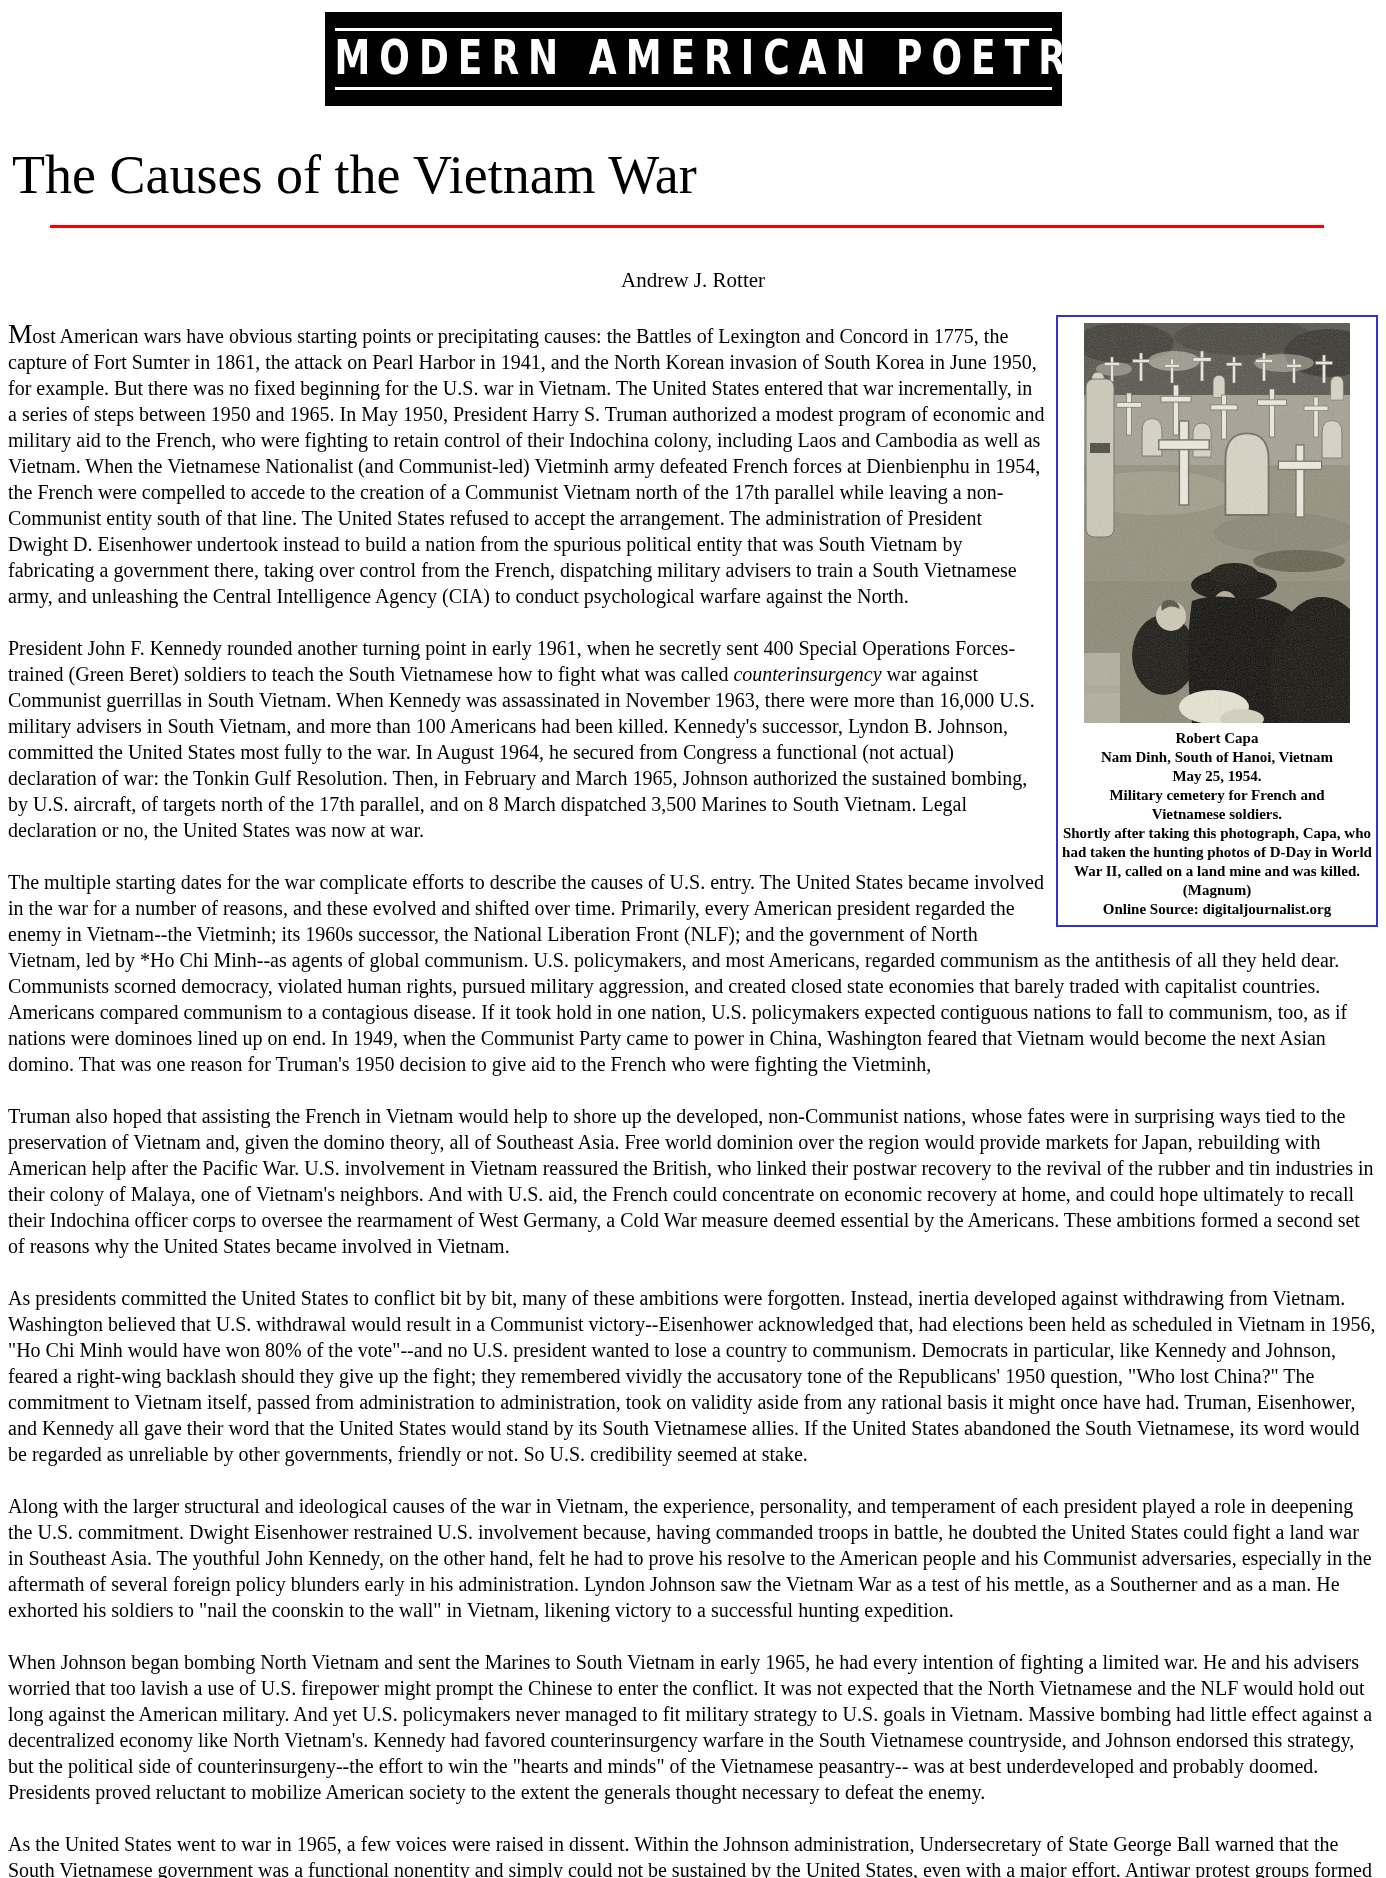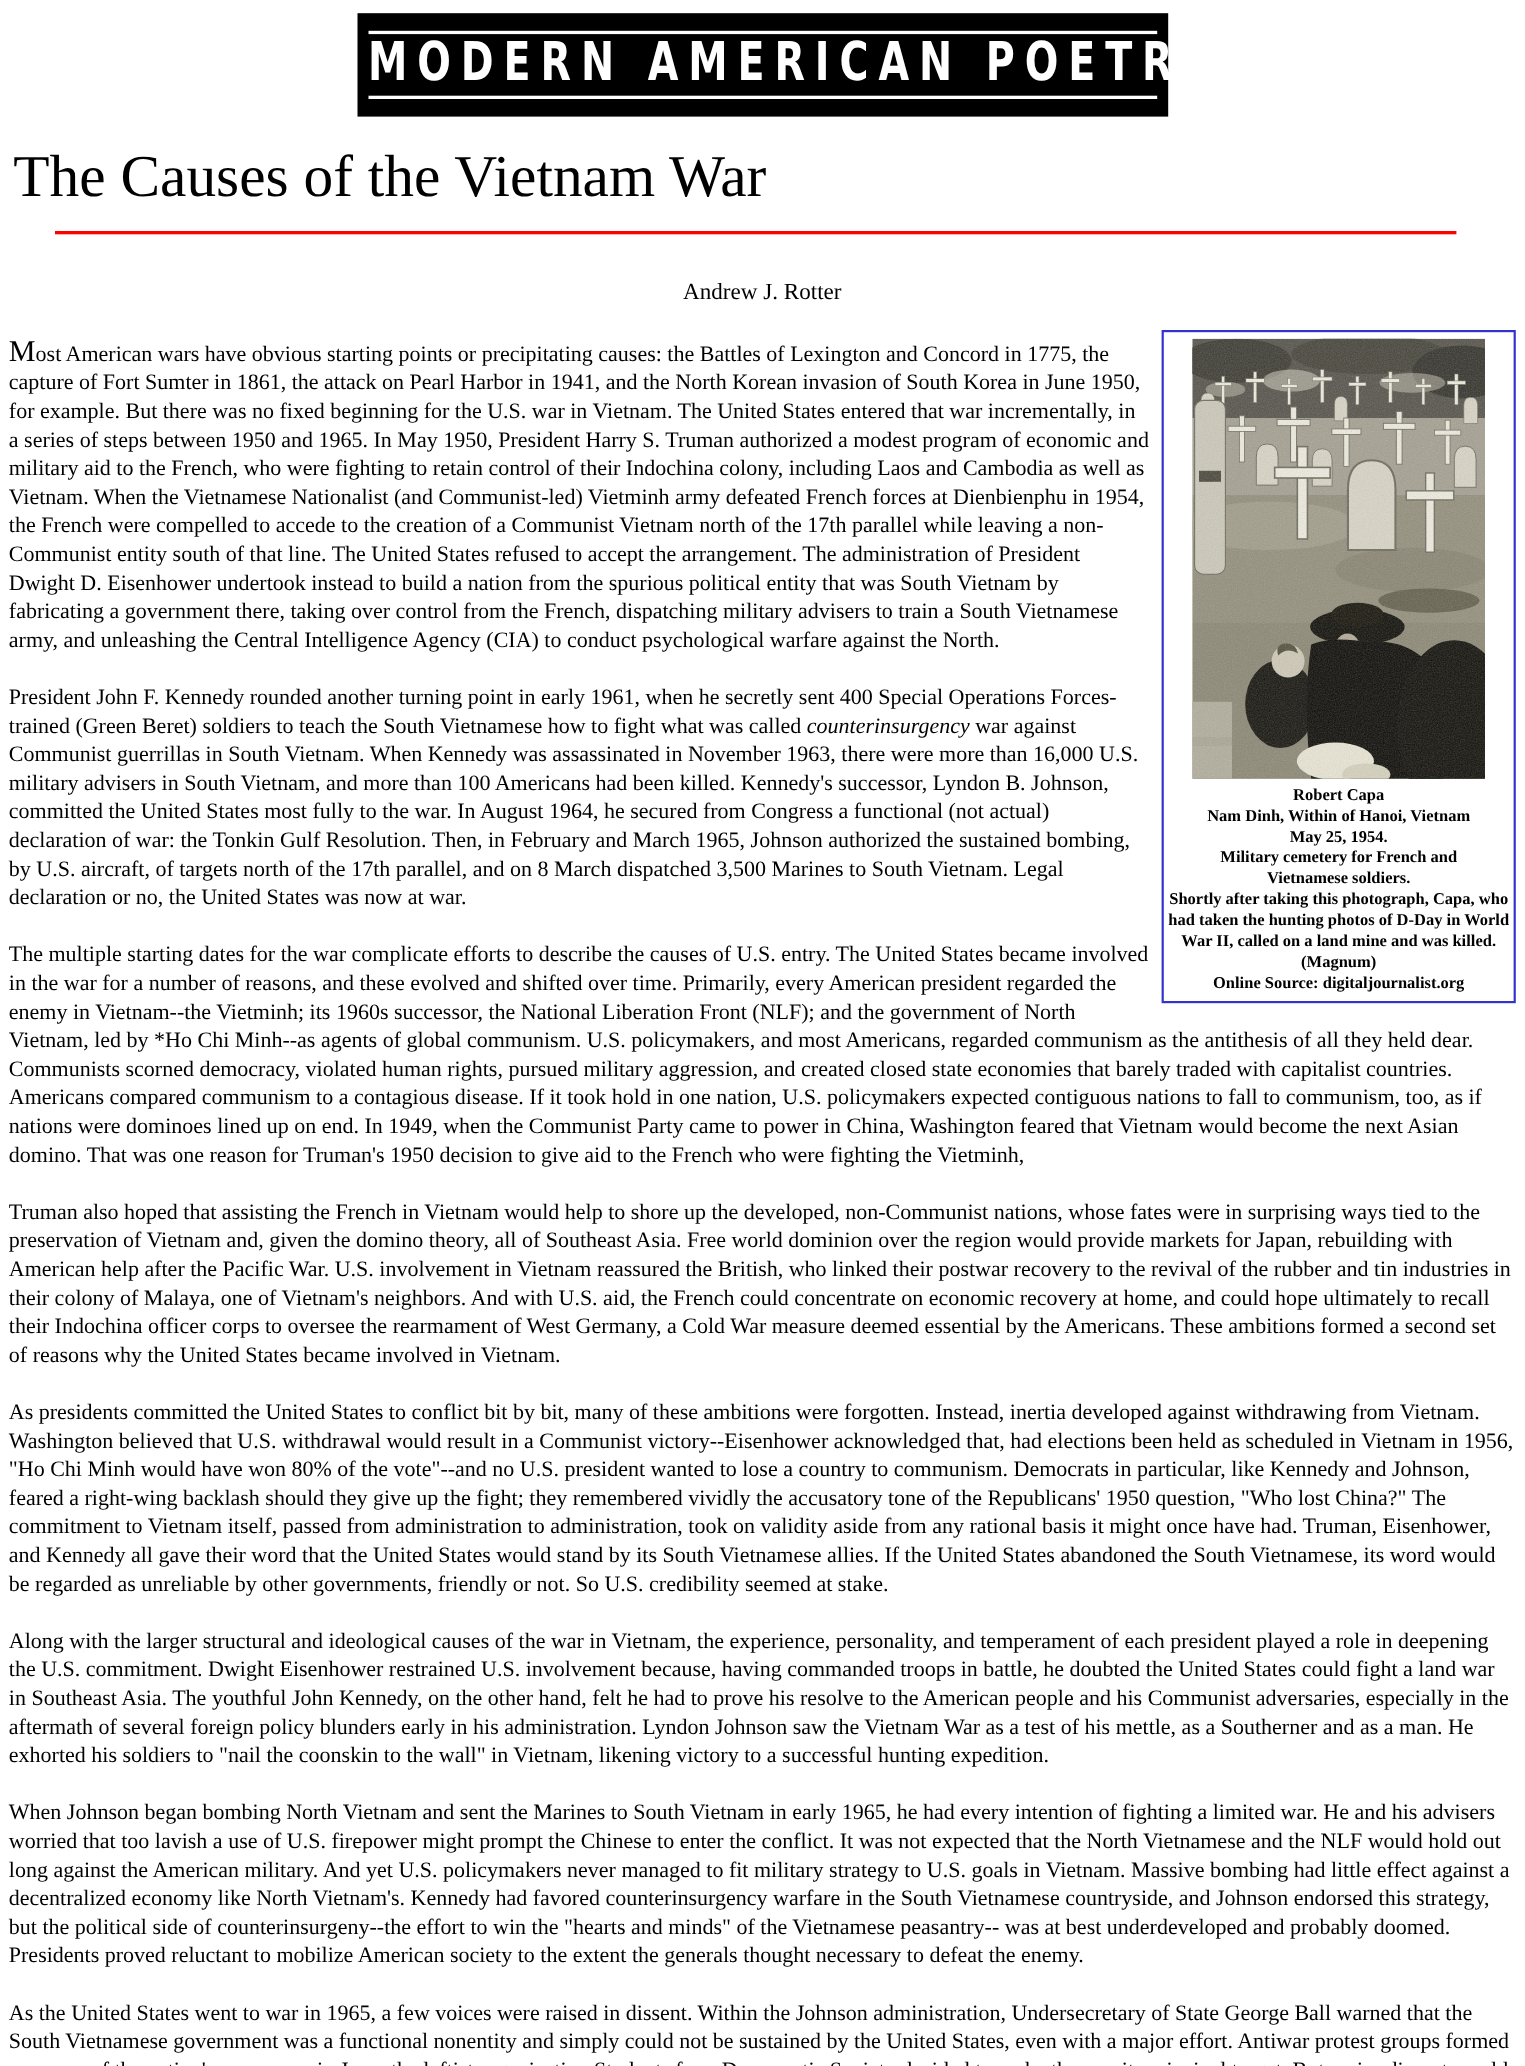--- a/index.html
+++ b/index.html
@@ -13,21 +13,21 @@
 
   
   .banner{width:737px;height:94px;margin:12px auto 0;background:var(--banner-bg);
     display:flex;align-items:center;justify-content:center;}
   .banner-inner{width:717px;border-top:3px solid var(--banner-fg);border-bottom:3px solid var(--banner-fg);
     padding:6px 0 9px;display:flex;align-items:center;}
   .banner-text{color:var(--banner-fg);font-family:"DejaVu Sans",sans-serif;font-weight:bold;
     font-size:36px;letter-spacing:9px;transform:scaleY(1.35);white-space:nowrap;}
 
   
-  .page-title{font-size:54px;font-weight:normal;margin:24px 0 0 4px;line-height:1.12;}
+  .page-title{font-size:54px;font-weight:normal;margin:39px 0 0 4px;line-height:1.12;}
   .redrule{height:3px;background:var(--rule);margin:20px 54px 0 42px;}
   .byline{text-align:center;font-size:21px;margin-top:40px;}
 
   
   .article{margin-top:28px;font-size:20px;line-height:26px;}
   .article p.para{margin:0 0 26px 0;}
   .seg-big{font-size:137%;line-height:1;}
   .seg-italic{font-style:italic;margin-top:12px;}
 
   
@@ -124,21 +124,21 @@
         <ellipse cx="238" cy="352" rx="52" ry="78" fill="#100f09"></ellipse>
         <ellipse cx="130" cy="384" rx="35" ry="17" fill="#e9e6d4"></ellipse>
         <ellipse cx="158" cy="396" rx="22" ry="10" fill="#d6d2be"></ellipse>
         <rect x="0" y="330" width="36" height="70" fill="#b2ae9d"></rect>
         <rect x="0" y="362" width="36" height="8" fill="#57544414"></rect>
 
         <rect width="266" height="400" filter="url(#grain)" opacity="0.28"></rect>
       </svg>
       <div class="figure-caption">
           <div class="cap-line">Robert Capa</div>
-          <div class="cap-line">Nam Dinh, Within of Hanoi, Vietnam</div>
+          <div class="cap-line">Nam Dinh, South of Hanoi, Vietnam</div>
           <div class="cap-line">May 25, 1954.</div>
           <div class="cap-line">Military cemetery for French and</div>
           <div class="cap-line">Vietnamese soldiers.</div>
           <div class="cap-line">Shortly after taking this photograph, Capa, who</div>
           <div class="cap-line">had taken the hunting photos of D-Day in World</div>
           <div class="cap-line">War II, called on a land mine and was killed.</div>
           <div class="cap-line">(Magnum)</div>
           <div class="cap-line">Online Source: digitaljournalist.org</div>
         </div>
     </aside>

